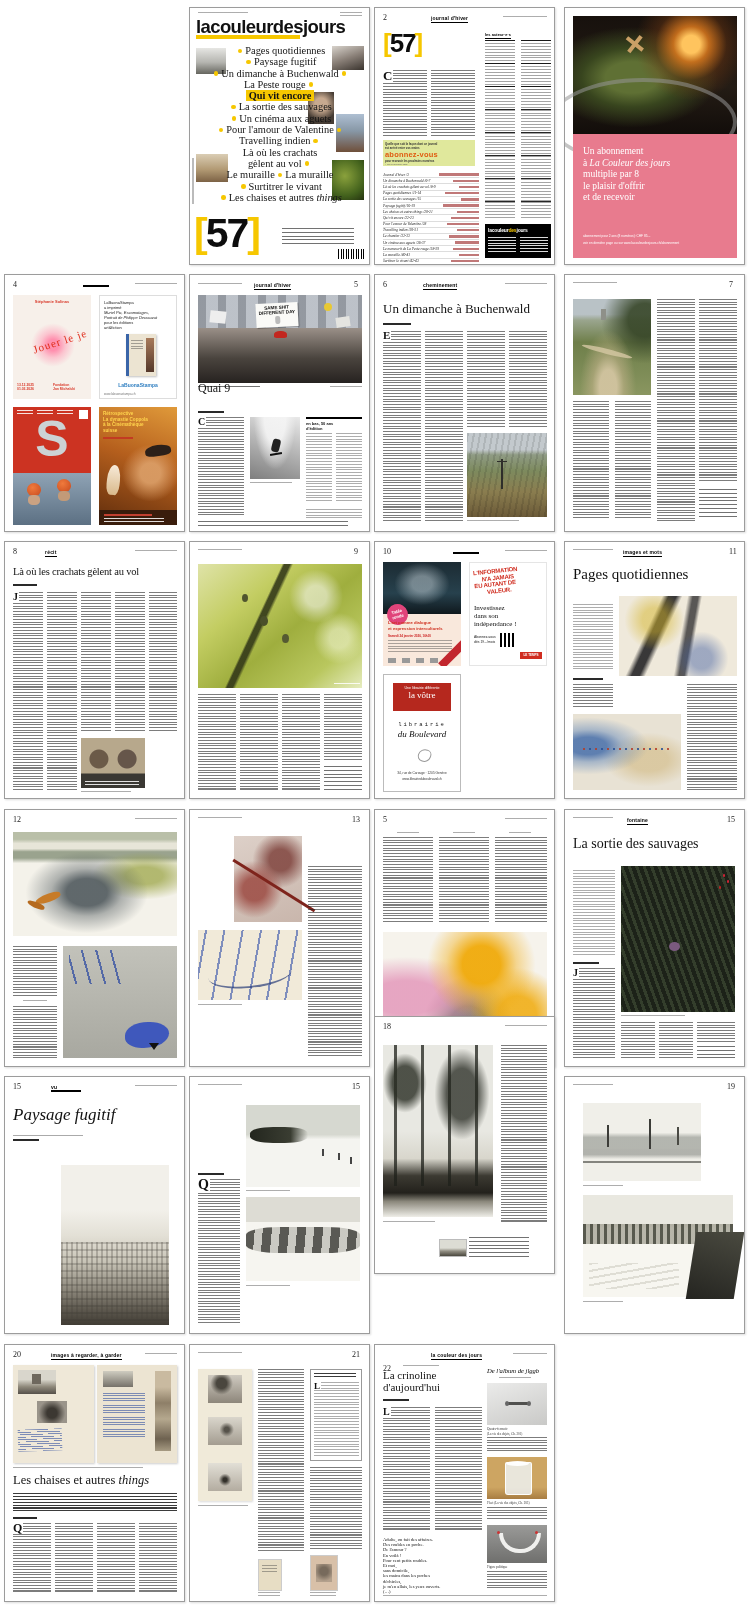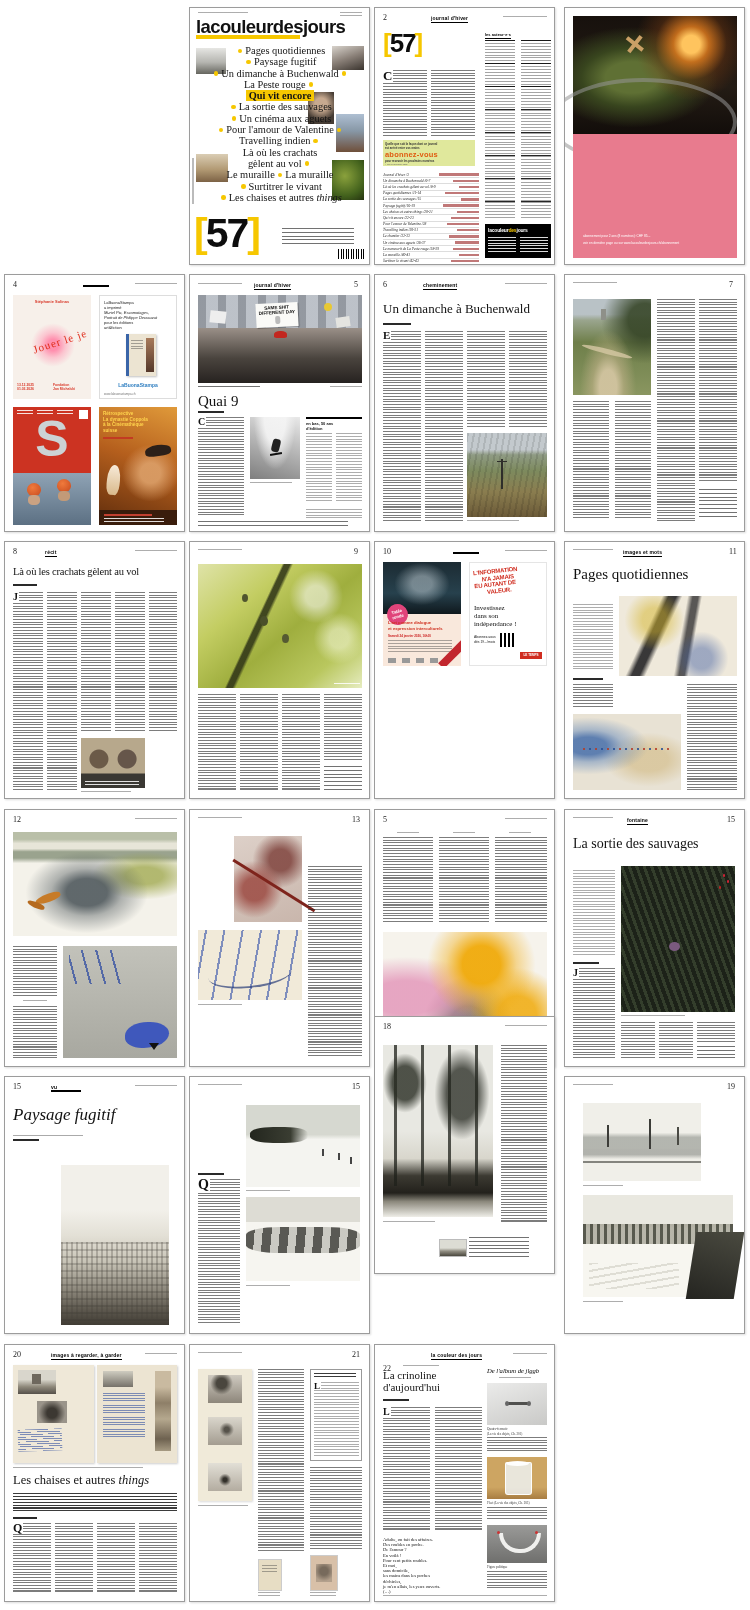--- a/index.html
+++ b/index.html
@@ -165,20 +165,27 @@
   </div>
 </div>
 
 <div class="page" style="left:564px;top:7px">
   <div class="a" style="left:8px;top:8px;width:164px;height:118px;background:radial-gradient(circle at 72% 24%,#ffc45e 0 6%,rgba(221,122,30,.85) 12%,rgba(120,60,20,.4) 24%,rgba(0,0,0,0) 38%),radial-gradient(ellipse at 36% 52%,#5f7034 0 18%,#38451e 34%,rgba(20,20,14,0) 58%),linear-gradient(180deg,#17110d,#241c15 60%,#120d0a)">
     <div style="position:absolute;left:52px;top:26px;width:20px;height:3.5px;background:#c9a066;transform:rotate(38deg)"></div>
     <div style="position:absolute;left:60px;top:18px;width:3.5px;height:20px;background:#c9a066;transform:rotate(38deg)"></div>
     <div style="position:absolute;left:-24px;top:62px;width:180px;height:80px;border:4px solid rgba(150,150,150,.55);border-radius:50%"></div>
   </div>
   <div class="a" style="left:8px;top:126px;width:164px;height:124px;background:#e87b8e">
+    <div class="serif" style="position:absolute;left:10px;top:12px;color:#fff;font-size:9.5px;line-height:11.5px">
+      <div>Un abonnement</div>
+      <div><span>à </span><span style="font-style:italic">La Couleur des jours</span></div>
+      <div>multiplie par 8</div>
+      <div>le plaisir d'offrir</div>
+      <div>et de recevoir</div>
+    </div>
     <div style="position:absolute;left:10px;top:100px;color:#fff;font-size:3.2px">abonnement pour 2 ans (8 numéros): CHF 85.–</div>
     <div style="position:absolute;left:10px;top:107px;color:#fff;font-size:3.2px">voir en dernière page ou sur www.lacouleurdesjours.ch/abonnement</div>
   </div>
 </div>
 
 <div class="page" style="left:4px;top:274px">
   <div class="a pnum" style="left:8px;top:6px">4</div>
   <div class="a" style="left:78px;top:10px;width:26px;height:1.5px;background:#000"></div>
   <div class="a gl" style="left:130px;top:8px;width:42px;height:3px"></div>
 
@@ -257,21 +264,21 @@
     <div style="position:absolute;left:126px;top:8px;width:8px;height:8px;border-radius:50%;background:#e8c832"></div>
     <div style="position:absolute;left:58px;top:8px;width:42px;height:24px;background:#fafaf7;transform:rotate(-3deg);box-shadow:1px 1px 1px rgba(0,0,0,.3);text-align:center">
       <div style="font-size:4.6px;font-weight:bold;color:#111;margin-top:2px">SAME SHIT</div>
       <div style="font-size:4.6px;font-weight:bold;color:#111">DIFFERENT DAY</div>
       <div style="margin:1px auto 0;width:5px;height:8px;background:#bbb;border-radius:2px"></div>
     </div>
     <div style="position:absolute;left:76px;top:36px;width:13px;height:7px;background:#c2271f;border-radius:45% 45% 20% 20%"></div>
   </div>
   <div class="a gc" style="left:8px;top:111px;width:62px;height:3px"></div>
   <div class="a gl" style="left:140px;top:111px;width:32px;height:2px"></div>
-  <div class="a title" style="left:8px;top:118px;font-size:15px">Quai 9</div>
+  <div class="a title" style="left:8px;top:106px;font-size:12px">Quai 9</div>
   <div class="a ab" style="left:8px;top:136px;width:26px"></div>
   <div class="a g" style="left:8px;top:142px;width:46px;height:100px">
       <span class="dc" style="font-size:10px">C</span>
     </div>
   <div class="a" style="left:60px;top:142px;width:50px;height:62px;background:radial-gradient(ellipse at 50% 0%,rgba(245,245,245,.9) 0 30%,rgba(0,0,0,0) 60%),linear-gradient(200deg,#e9e9e9 0%,#bdbdbd 40%,#7e7e7e 100%)">
     <div style="position:absolute;left:22px;top:22px;width:8px;height:13px;background:#222;transform:rotate(14deg);border-radius:30%"></div>
     <div style="position:absolute;left:20px;top:36px;width:12px;height:2px;background:#111;transform:rotate(-10deg)"></div>
   </div>
   <div class="a gl" style="left:60px;top:207px;width:42px;height:2px"></div>
   <div class="a" style="left:116px;top:142px;width:56px;height:86px;border-top:2px solid #000">
@@ -383,20 +390,31 @@
       <div>Investissez</div>
       <div>dans son</div>
       <div>indépendance !</div>
     </div>
     <div style="position:absolute;left:4px;top:72px;font-size:3.4px;color:#222">Abonnez-vous</div>
     <div style="position:absolute;left:4px;top:77px;font-size:3.4px;color:#222">dès 19.–/mois</div>
     <div style="position:absolute;left:30px;top:70px;width:14px;height:14px;background:repeating-linear-gradient(90deg,#000 0 2px,#fff 2px 4px),repeating-linear-gradient(0deg,rgba(255,255,255,.85) 0 2px,rgba(0,0,0,0) 2px 4px)"></div>
     <div style="position:absolute;right:4px;bottom:6px;width:22px;height:7px;background:#d02d20;color:#fff;font-size:3px;font-weight:bold;text-align:center;line-height:7px">LE TEMPS</div>
   </div>
 
+  <div class="a" style="left:8px;top:132px;width:78px;height:118px;border:1px solid #bbb;box-sizing:border-box;background:#fff">
+    <div style="position:absolute;left:9px;top:8px;width:58px;height:28px;background:#b5281e;text-align:center">
+      <div style="color:#fff;font-size:3.6px;margin-top:3px">Une librairie différente</div>
+      <div class="serif" style="color:#fff;font-size:9px">la vôtre</div>
+    </div>
+    <div style="position:absolute;left:0;top:46px;width:100%;text-align:center;font-family:'Liberation Mono',monospace;font-size:5.5px;letter-spacing:2px;color:#111">librairie</div>
+    <div class="serif" style="position:absolute;left:0;top:54px;width:100%;text-align:center;font-style:italic;font-size:9px;color:#111">du Boulevard</div>
+    <div style="position:absolute;left:34px;top:74px;width:11px;height:11px;border:1px solid #999;border-radius:60% 40% 55% 45%;transform:rotate(20deg)"></div>
+    <div style="position:absolute;left:0;top:96px;width:100%;text-align:center;font-size:3.2px;color:#333">34, rue de Carouge · 1205 Genève</div>
+    <div style="position:absolute;left:0;top:102px;width:100%;text-align:center;font-size:3.2px;color:#333">www.librairieduboulevard.ch</div>
+  </div>
 
 </div>
 
 <div class="page" style="left:564px;top:541px">
   <div class="a gl" style="left:8px;top:7px;width:40px;height:3px"></div>
   <div class="a ptag" style="left:58px;top:7px">images et mots</div>
   <div class="a pnum" style="left:164px;top:6px">11</div>
   <div class="a title" style="left:8px;top:24px;font-size:15px">Pages quotidiennes</div>
   <div class="a gl" style="left:8px;top:62px;width:40px;height:66px"></div>
   <div class="a" style="left:54px;top:54px;width:118px;height:80px;background:radial-gradient(circle at 30% 30%,rgba(212,180,40,.5) 0 12%,rgba(0,0,0,0) 30%),radial-gradient(circle at 70% 78%,rgba(60,90,160,.45) 0 10%,rgba(0,0,0,0) 26%),linear-gradient(115deg,rgba(0,0,0,0) 28%,rgba(25,25,28,.85) 32% 37%,rgba(0,0,0,0) 41%),linear-gradient(100deg,rgba(0,0,0,0) 52%,rgba(25,25,28,.7) 56% 60%,rgba(0,0,0,0) 63%),#efe9db"></div>

